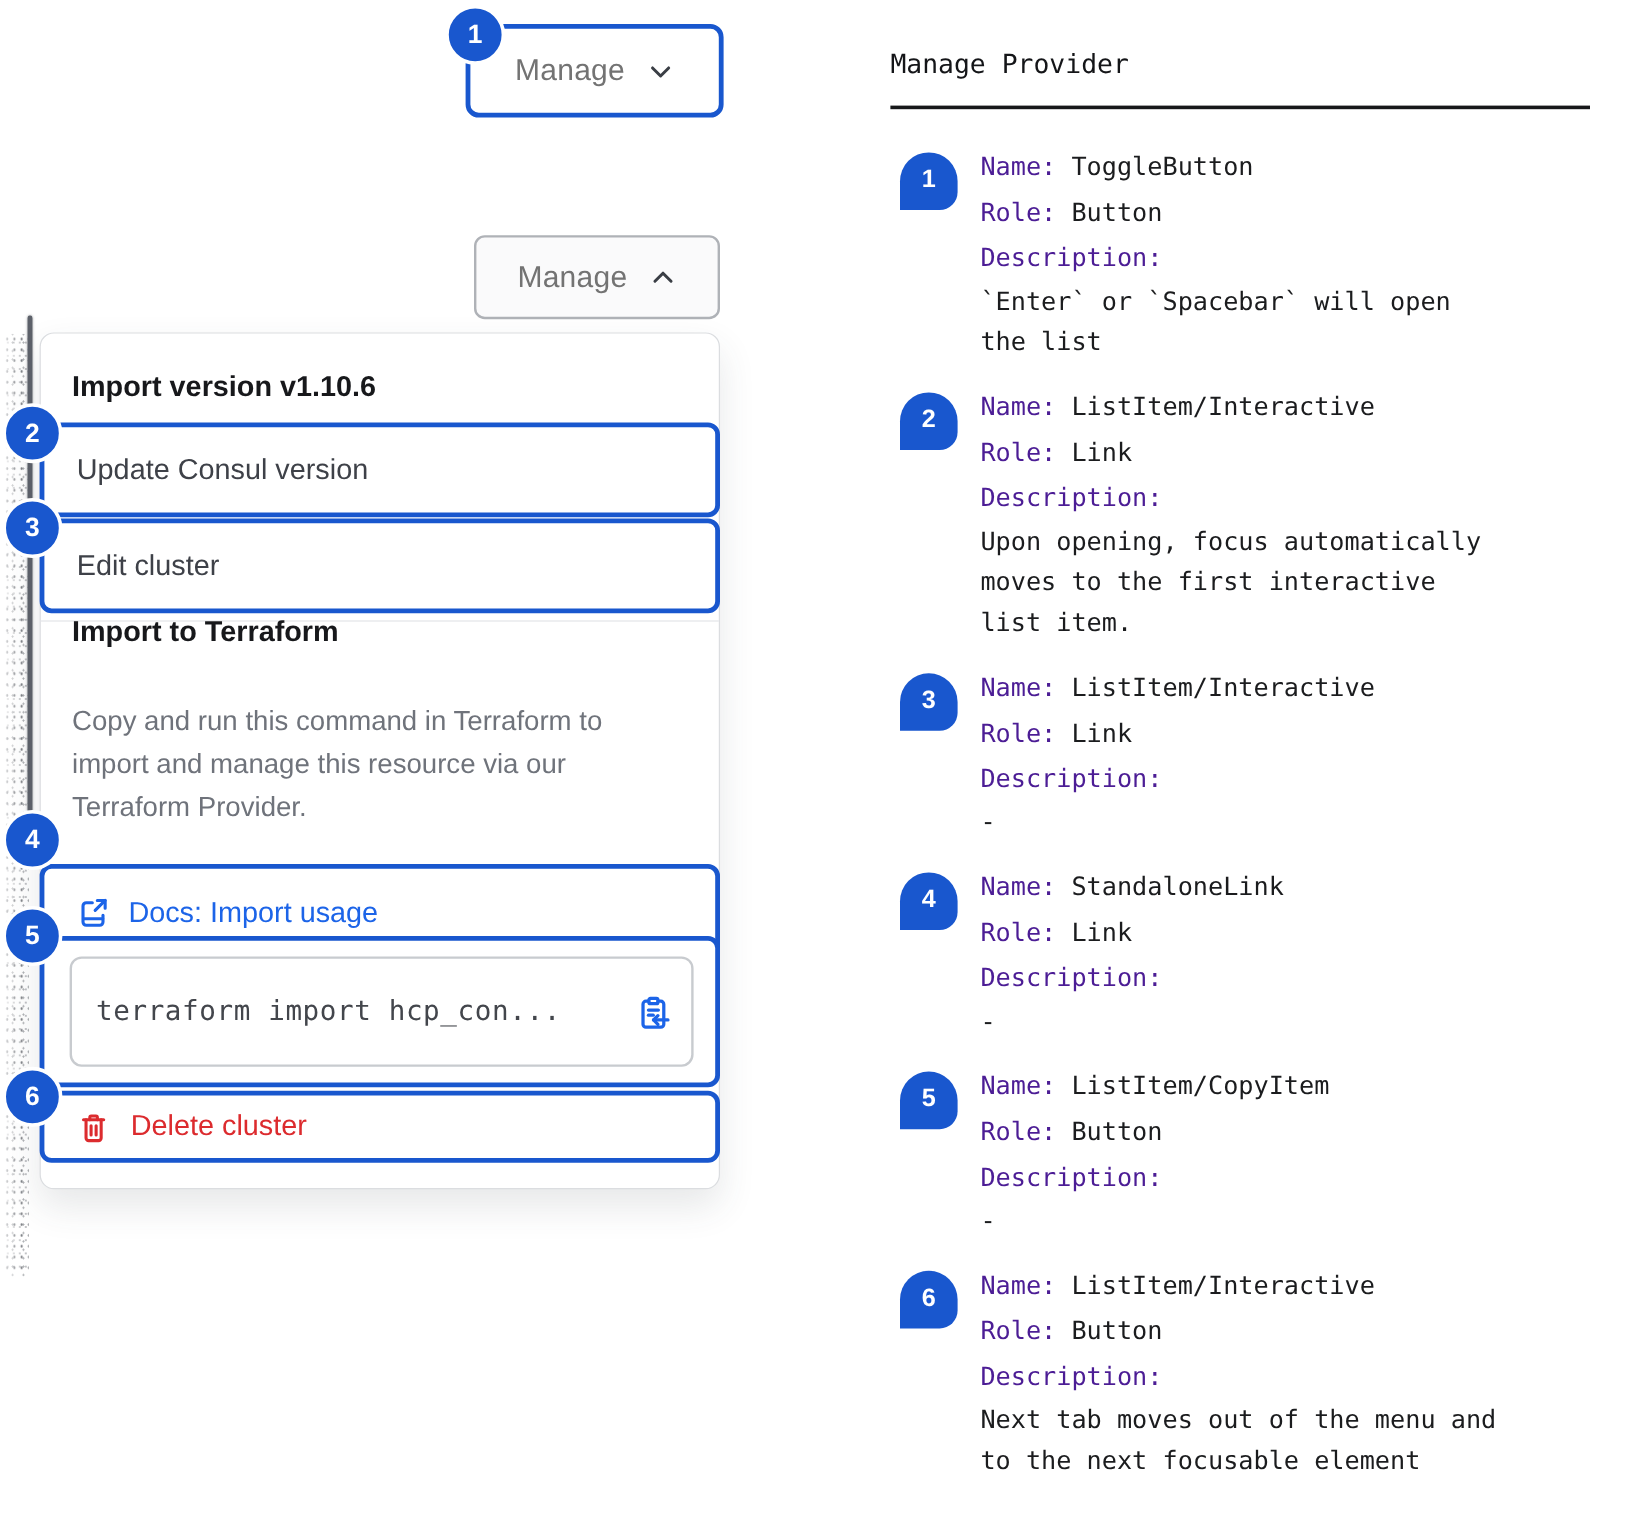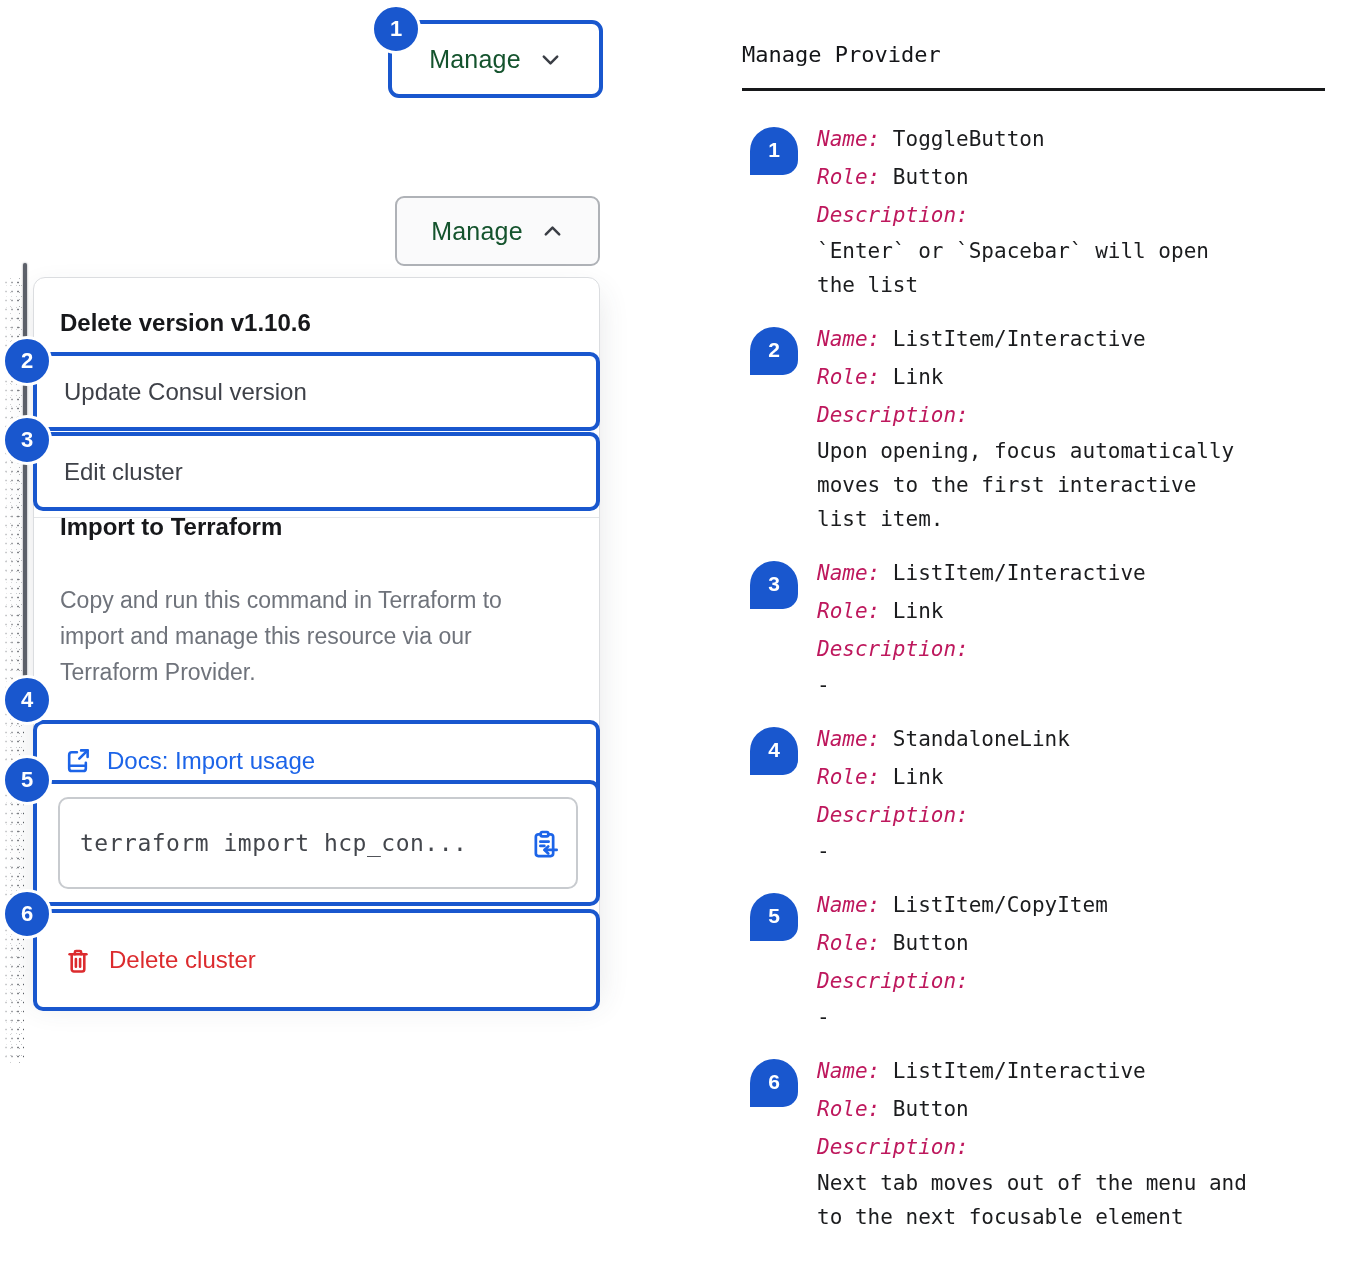--- a/index.html
+++ b/index.html
@@ -15,21 +15,21 @@
     background-size:6px 9px, 9px 7px, 5px 11px;
     background-position:0 0, 3px 4px, 1px 2px;
     -webkit-mask-image:linear-gradient(to right, rgba(0,0,0,.2), rgba(0,0,0,1));
     mask-image:linear-gradient(to right, rgba(0,0,0,.2), rgba(0,0,0,1));}
   .edge-line{position:absolute;left:23px;top:263px;width:4px;height:441px;
     background:#5d616a;border-radius:2px;box-shadow:0 0 2px rgba(70,74,82,.65);}
 
   
   .btn{position:absolute;display:flex;align-items:center;justify-content:center;gap:18px;
        background:#fff;box-sizing:border-box;cursor:pointer;}
-  .btn .blabel{font-size:25px;font-weight:500;color:#14532d;letter-spacing:.2px;}
+  .btn .blabel{font-size:25px;font-weight:500;color:#737373;letter-spacing:.2px;}
   .btn1{left:388px;top:20px;width:215px;height:78px;border:4px solid #1957ce;border-radius:11px;}
   .btn2{left:395px;top:196px;width:205px;height:70px;border:2px solid #afb2b7;border-radius:9px;background:#fafafb;}
 
   
   .panel{position:absolute;left:33px;top:277px;width:567px;height:714px;background:#fff;
          border:1px solid #dbdde0;border-radius:12px;box-sizing:border-box;
          box-shadow:0 14px 30px rgba(60,64,70,.12);z-index:1;}
   .row-header{position:absolute;left:33px;top:295px;width:560px;height:56px;z-index:5;
     display:flex;align-items:center;padding-left:27px;box-sizing:border-box;
     font-size:24px;font-weight:700;color:#17181b;}
@@ -37,21 +37,21 @@
   .import-title{position:absolute;left:60px;top:513px;z-index:5;font-size:24px;font-weight:700;color:#17181b;}
   .import-desc{position:absolute;left:60px;top:582px;width:460px;z-index:5;
     font-size:23px;line-height:36px;color:#6f737b;}
 
   .outline{position:absolute;left:33px;width:567px;border:4px solid #1957ce;border-radius:10px;
     background:#fff;display:flex;align-items:center;box-sizing:border-box;padding-left:27px;z-index:10;}
   .o2{top:352px;height:79px;}
   .o3{top:432px;height:79px;}
   .o4{top:720px;height:81px;gap:16px;}
   .o5{top:780px;height:126px;padding-left:21px;}
-  .o6{top:909px;height:102px;gap:17px;}
+  .o6{top:909px;height:60px;gap:17px;}
   .item-label{font-size:24px;color:#3e4148;}
   .link-label{font-size:24px;font-weight:500;color:#1c64e8;}
   .danger-label{font-size:24px;font-weight:500;color:#dc2b2e;}
 
   .codebox{width:520px;height:92px;border:2px solid #c8cbcf;border-radius:10px;box-sizing:border-box;
     display:flex;align-items:center;justify-content:space-between;padding:0 16px 0 20px;background:#fff;}
   .code{font-family:"DejaVu Sans Mono",monospace;font-size:23px;color:#43464c;letter-spacing:.5px;}
 
   
   .cbadge{position:absolute;width:44px;height:44px;border:3px solid #fff;border-radius:50%;
@@ -69,21 +69,21 @@
     font-family:"DejaVu Sans Mono",monospace;color:#1b1c1e;}
   .legend-title{font-size:22px;font-weight:500;color:#141518;line-height:30px;}
   .legend-rule{margin-top:18px;width:583px;height:3px;background:#17181a;}
   .legend-list{margin-top:29px;}
   .litem{display:flex;gap:19px;padding-left:8px;margin-bottom:18px;}
   .lbadge{flex:0 0 48px;width:48px;height:48px;margin-top:7px;background:#1957ce;
     border-radius:24px 24px 15px 0;color:#fff;display:flex;align-items:center;justify-content:center;
     font-family:"Liberation Sans",sans-serif;font-size:21px;font-weight:700;padding-bottom:2px;box-sizing:border-box;}
   .ltext{width:436px;font-size:21px;}
   .lrow{line-height:38px;white-space:nowrap;}
-  .llab{color:#be185d;font-style:italic;}
+  .llab{color:#4c1d95;}
   .lval{color:#1b1c1e;margin-left:1ch;}
   .ldesc{line-height:34px;color:#1b1c1e;}
 
   svg{display:block;flex-shrink:0;}
 </style>
 </head>
 <body>
 
 <div class="stage">
 
@@ -104,21 +104,21 @@
     <span>
       <svg width="23" height="23" viewBox="0 0 24 24">
           <path d="M5 15l7-7 7 7" fill="none" stroke="#3a3e45" stroke-width="2.6" stroke-linecap="round" stroke-linejoin="round"></path>
         </svg>
     </span>
   </div>
 
   <div class="panel"></div>
 
   <div class="row-header">
-    <span>Delete version v1.10.6</span>
+    <span>Import version v1.10.6</span>
   </div>
 
   <div class="outline o3">
     <span class="item-label">Edit cluster</span>
   </div>
 
   <div class="outline o2">
     <span class="item-label">Update Consul version</span>
   </div>
 

